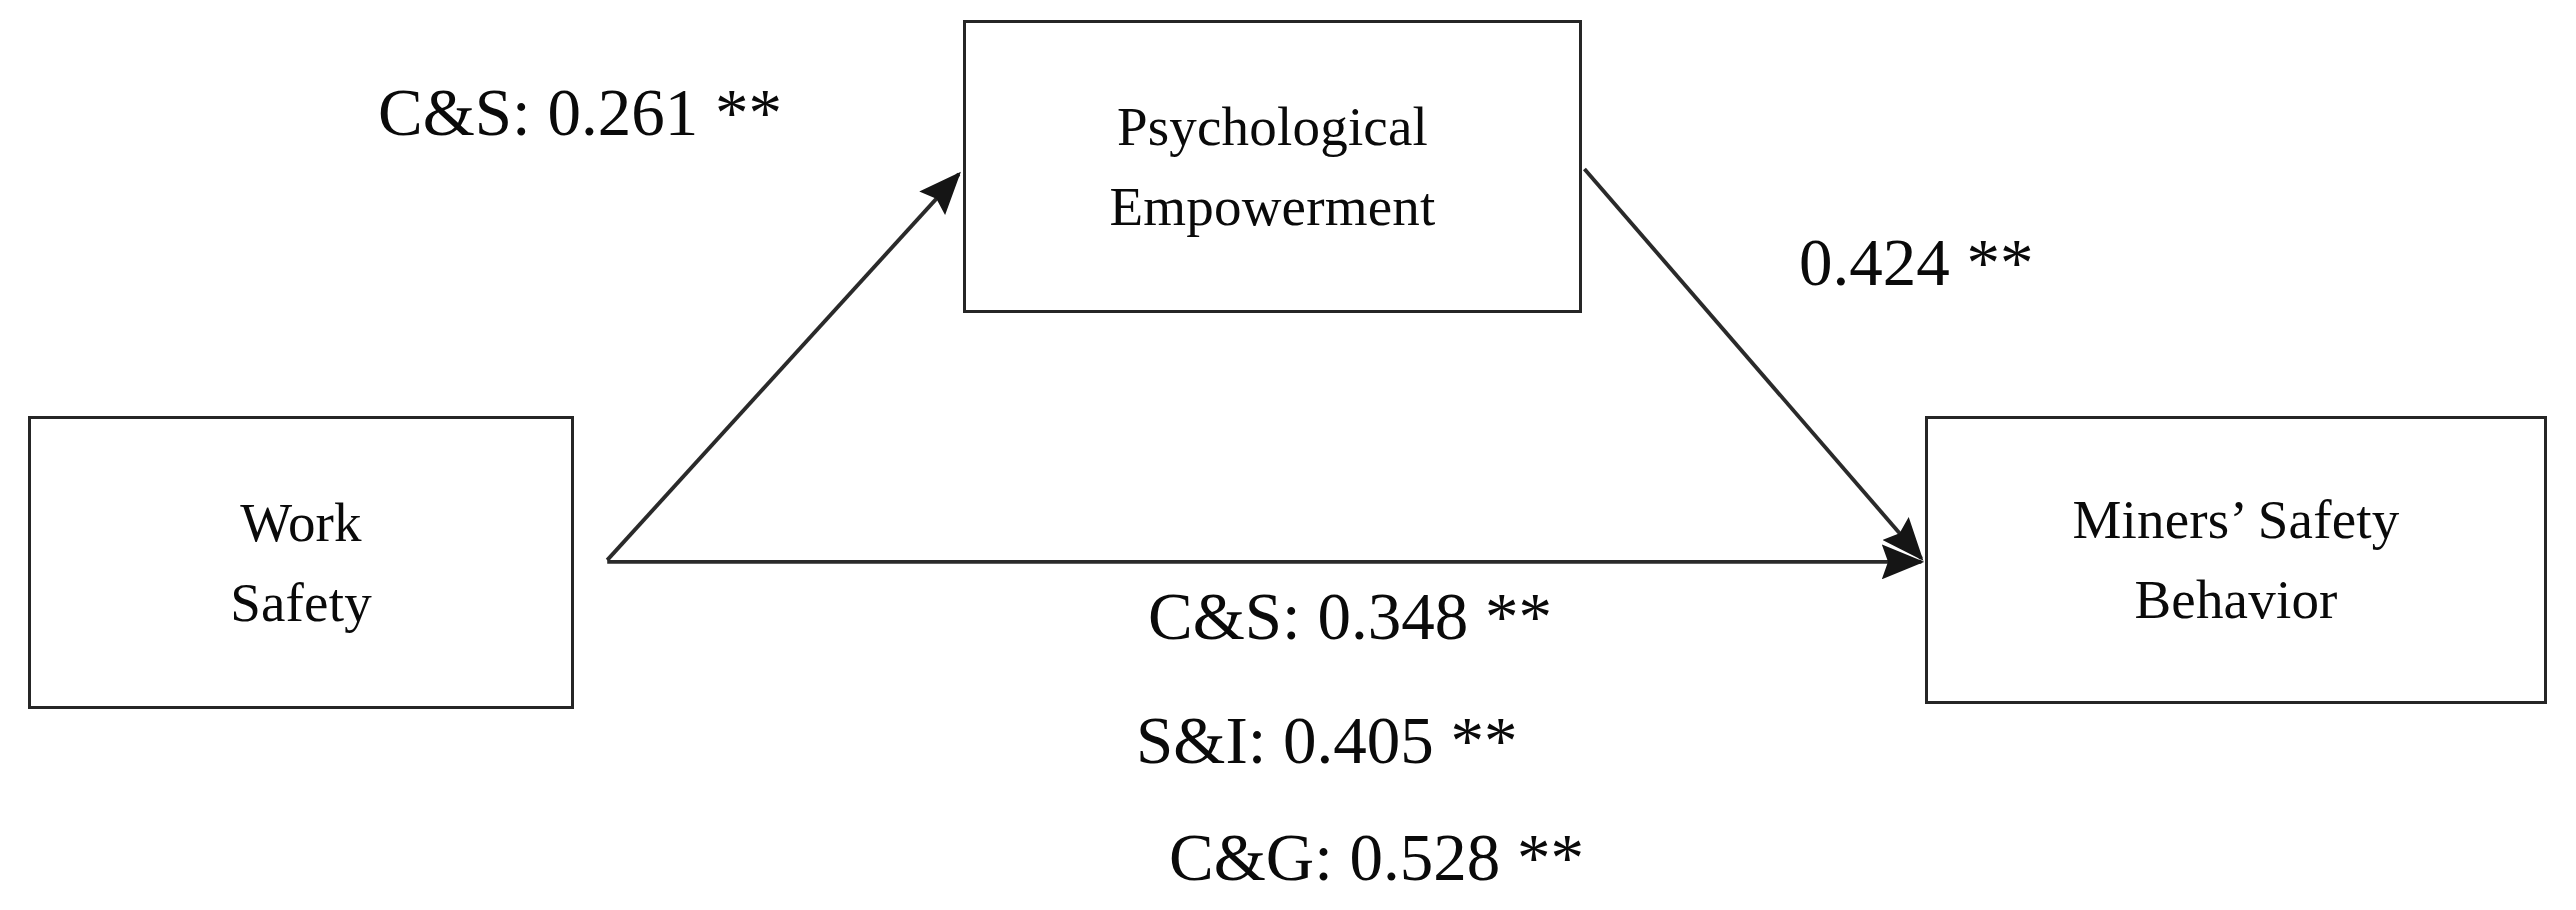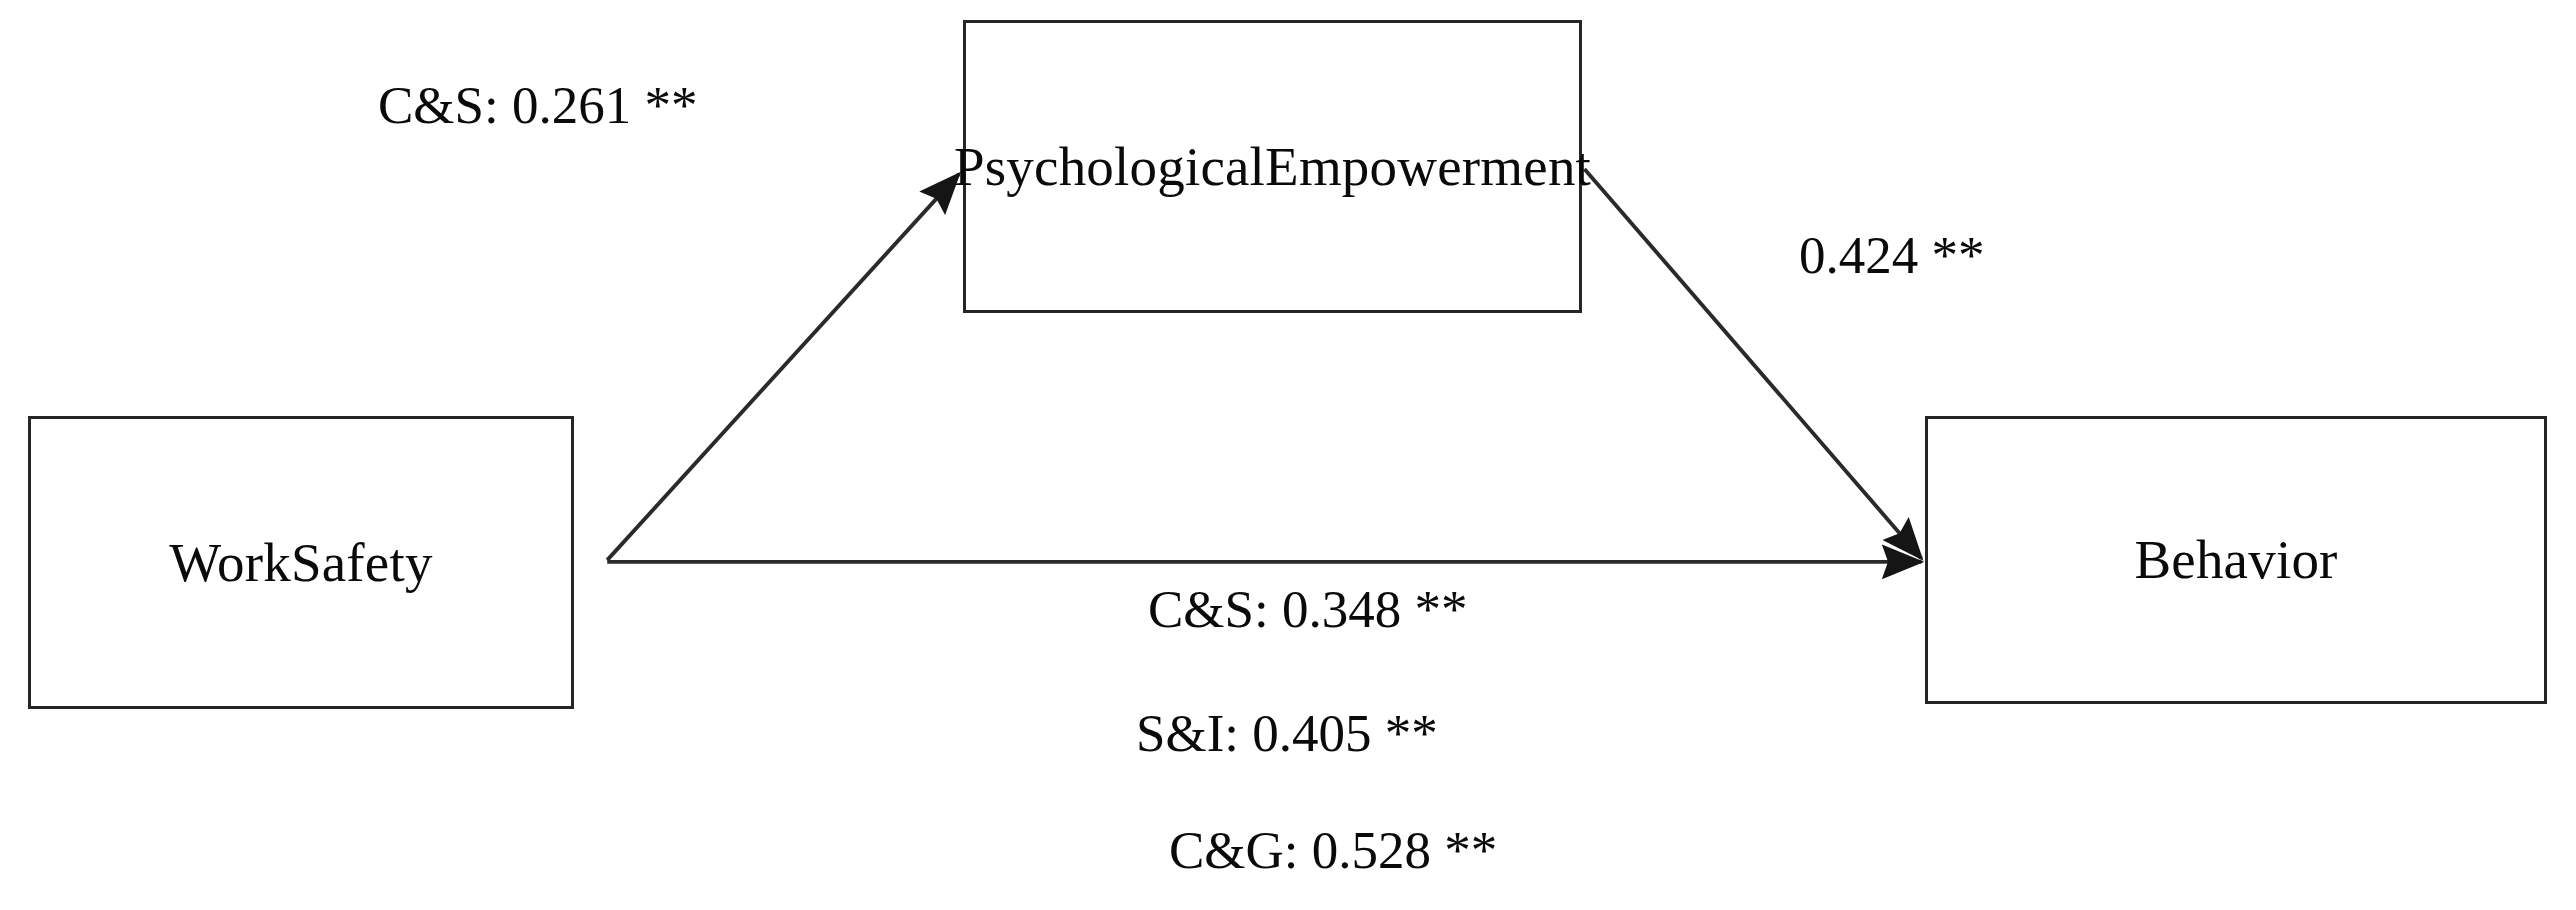--- a/index.html
+++ b/index.html
@@ -23,21 +23,21 @@
     top: 0;
     width: 2576px;
     height: 910px;
   }
   .node-box {
     position: absolute;
     box-sizing: border-box;
     border: 3.4px solid #262626;
     background: #ffffff;
     display: flex;
-    flex-direction: row;
+    flex-direction: column;
     align-items: center;
     justify-content: center;
     text-align: center;
     color: #0a0a0a;
     font-size: 55px;
     line-height: 1.45;
     letter-spacing: 0.2px;
   }
   .node-line {
     display: block;
@@ -57,21 +57,21 @@
   }
   #node-safety-behavior {
     left: 1925px;
     top: 416px;
     width: 622px;
     height: 288px;
   }
   .edge-label {
     position: absolute;
     color: #0a0a0a;
-    font-size: 53px;
+    font-size: 67px;
     line-height: 1;
     white-space: nowrap;
   }
   #label-wv-pe {
     left: 378px;
     top: 79px;
   }
   #label-pe-msb {
     left: 1783px;
     top: 229px;
@@ -115,20 +115,21 @@
     <span class="node-line">Work</span>
     <span class="node-line">Safety</span>
   </div>
 
   <div class="node-box" id="node-psych-empowerment">
     <span class="node-line">Psychological</span>
     <span class="node-line">Empowerment</span>
   </div>
 
   <div class="node-box" id="node-safety-behavior">
+    <span class="node-line">Miners’ Safety</span>
     <span class="node-line">Behavior</span>
   </div>
 
   <div class="edge-label" id="label-wv-pe">C&amp;S: 0.261 **</div>
 
   <div class="edge-label" id="label-pe-msb">0.424 **</div>
 
   <div class="edge-label" id="label-wv-msb-cs">C&amp;S: 0.348 **</div>
 
   <div class="edge-label" id="label-wv-msb-si">S&amp;I: 0.405 **</div>

